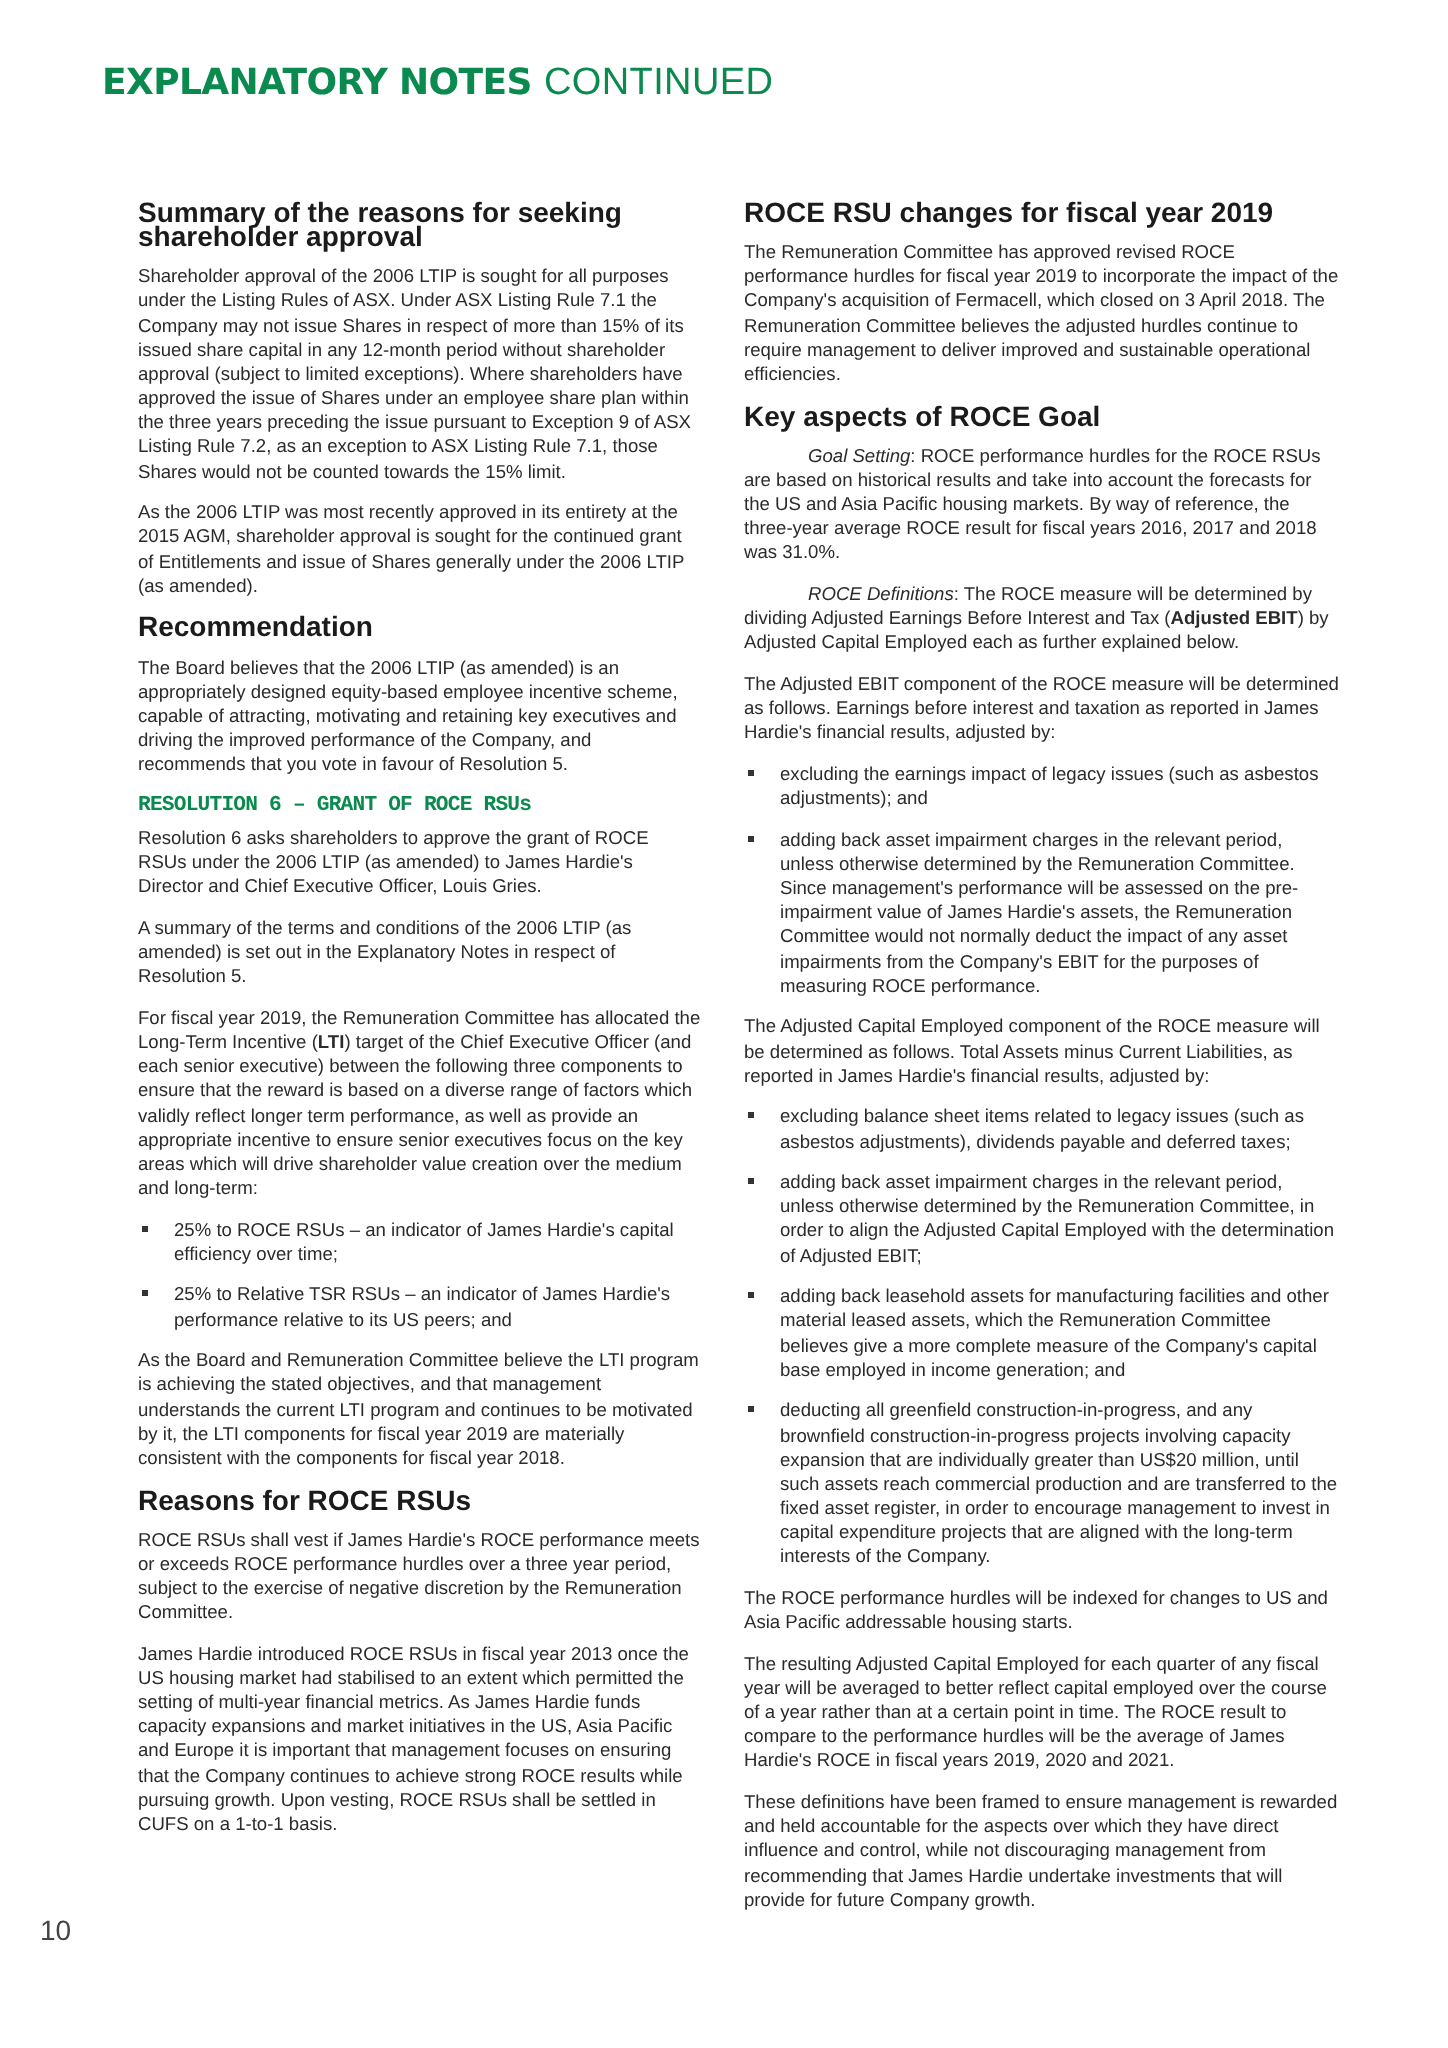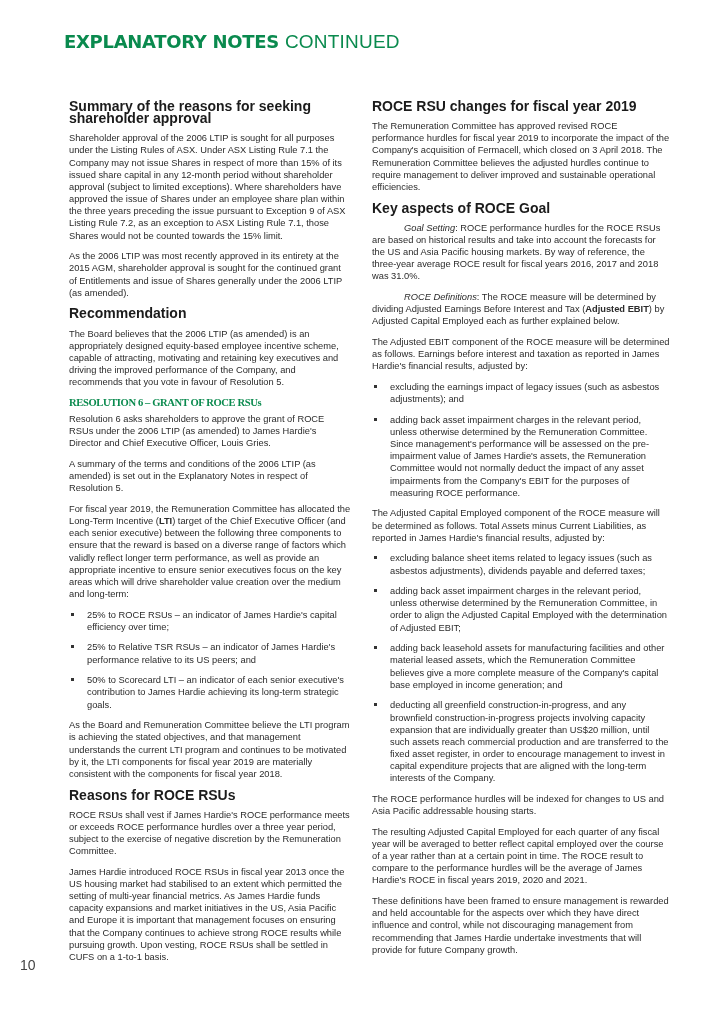--- a/index.html
+++ b/index.html
@@ -1,27 +1,27 @@
 <!DOCTYPE html>
 <html><head>
 <meta charset="utf-8">
 <style>
   html, body { margin: 0; padding: 0; background: #ffffff; }
   body { width: 724px; height: 1024px; position: relative; overflow: hidden;
          font-family: "Liberation Sans", sans-serif; color: #2b2b2b; }
-  .page-title { position: absolute; left: 64px; top: 31px; font-size: 19px; letter-spacing: 0.2px; white-space: nowrap; text-align: right; }
+  .page-title { position: absolute; left: 51px; top: 31px; font-size: 19px; letter-spacing: 0.2px; white-space: nowrap; text-align: right; }
   .page-title .strong { font-weight: 900; color: #0a8a4e; font-family: "DejaVu Sans", sans-serif; font-size: 18px; letter-spacing: -0.3px; }
   .page-title .light { font-weight: 300; color: #0a8a4e; margin-left: 6px; font-family: "Liberation Sans", sans-serif; font-size: 19px; }
   .col { position: absolute; top: 100px; font-size: 9.3px; line-height: 12.15px; }
   .col-left { left: 69px; width: 282px; }
   .col-right { left: 372px; width: 298px; }
   p { margin: 0 0 8.5px 0; }
   h3 { margin: 0 0 8px 0; font-size: 14px; font-weight: bold; color: #1b1b1b; }
   h3.italic { }
-  h2 { margin: 5px 0 4px 0; font-size: 10.6px; font-weight: 900; color: #0a8a4e; font-family: Liberation Serif, serif; letter-spacing: -0.4px; }
+  h2 { margin: 5px 0 4px 0; font-size: 10.6px; font-weight: 900; color: #0a8a4e; font-family: Liberation Mono, monospace; letter-spacing: -0.4px; }
   ul { list-style: none; margin: 0 0 8.5px 0; padding: 0; }
   li { position: relative; padding-left: 18px; margin-bottom: 8.5px; }
   li::before { content: ""; position: absolute; left: 2px; top: 4px; width: 3px; height: 3px; background: #333; }
   b.inline { font-weight: bold; }
   i.bi { font-weight: normal; font-style: italic; margin-left: 32px; }
   .page-number { position: absolute; left: 20px; top: 957px; font-size: 14px; color: #444; }
 </style>
 </head>
 <body>
 
@@ -35,21 +35,20 @@
   <p>As the 2006 LTIP was most recently approved in its entirety at the 2015 AGM, shareholder approval is sought for the continued grant of Entitlements and issue of Shares generally under the 2006 LTIP (as amended).</p>
   <h3 class="italic">Recommendation</h3>
   <p>The Board believes that the 2006 LTIP (as amended) is an appropriately designed equity-based employee incentive scheme, capable of attracting, motivating and retaining key executives and driving the improved performance of the Company, and recommends that you vote in favour of Resolution 5.</p>
   <h2>RESOLUTION 6 – GRANT OF ROCE RSUs</h2>
   <p>Resolution 6 asks shareholders to approve the grant of ROCE RSUs under the 2006 LTIP (as amended) to James Hardie's Director and Chief Executive Officer, Louis Gries.</p>
   <p>A summary of the terms and conditions of the 2006 LTIP (as amended) is set out in the Explanatory Notes in respect of Resolution 5.</p>
   <p><span>For fiscal year 2019, the Remuneration Committee has allocated the Long-Term Incentive (</span><b class="inline">LTI</b><span>) target of the Chief Executive Officer (and each senior executive) between the following three components to ensure that the reward is based on a diverse range of factors which validly reflect longer term performance, as well as provide an appropriate incentive to ensure senior executives focus on the key areas which will drive shareholder value creation over the medium and long-term:</span></p>
   <ul>
     <li>25% to ROCE RSUs – an indicator of James Hardie's capital efficiency over time;</li>
     <li>25% to Relative TSR RSUs – an indicator of James Hardie's performance relative to its US peers; and</li>
-    <li>50% to Scorecard LTI – an indicator of each senior executive's contribution to James Hardie achieving its long-term strategic goals.</li>
   </ul>
   <p>As the Board and Remuneration Committee believe the LTI program is achieving the stated objectives, and that management understands the current LTI program and continues to be motivated by it, the LTI components for fiscal year 2019 are materially consistent with the components for fiscal year 2018.</p>
   <h3>Reasons for ROCE RSUs</h3>
   <p>ROCE RSUs shall vest if James Hardie's ROCE performance meets or exceeds ROCE performance hurdles over a three year period, subject to the exercise of negative discretion by the Remuneration Committee.</p>
   <p>James Hardie introduced ROCE RSUs in fiscal year 2013 once the US housing market had stabilised to an extent which permitted the setting of multi-year financial metrics. As James Hardie funds capacity expansions and market initiatives in the US, Asia Pacific and Europe it is important that management focuses on ensuring that the Company continues to achieve strong ROCE results while pursuing growth. Upon vesting, ROCE RSUs shall be settled in CUFS on a 1-to-1 basis.</p>
 </div>
 
 <div class="col col-right">
   <h3>ROCE RSU changes for fiscal year 2019</h3>
   <p>The Remuneration Committee has approved revised ROCE performance hurdles for fiscal year 2019 to incorporate the impact of the Company's acquisition of Fermacell, which closed on 3 April 2018. The Remuneration Committee believes the adjusted hurdles continue to require management to deliver improved and sustainable operational efficiencies.</p>

